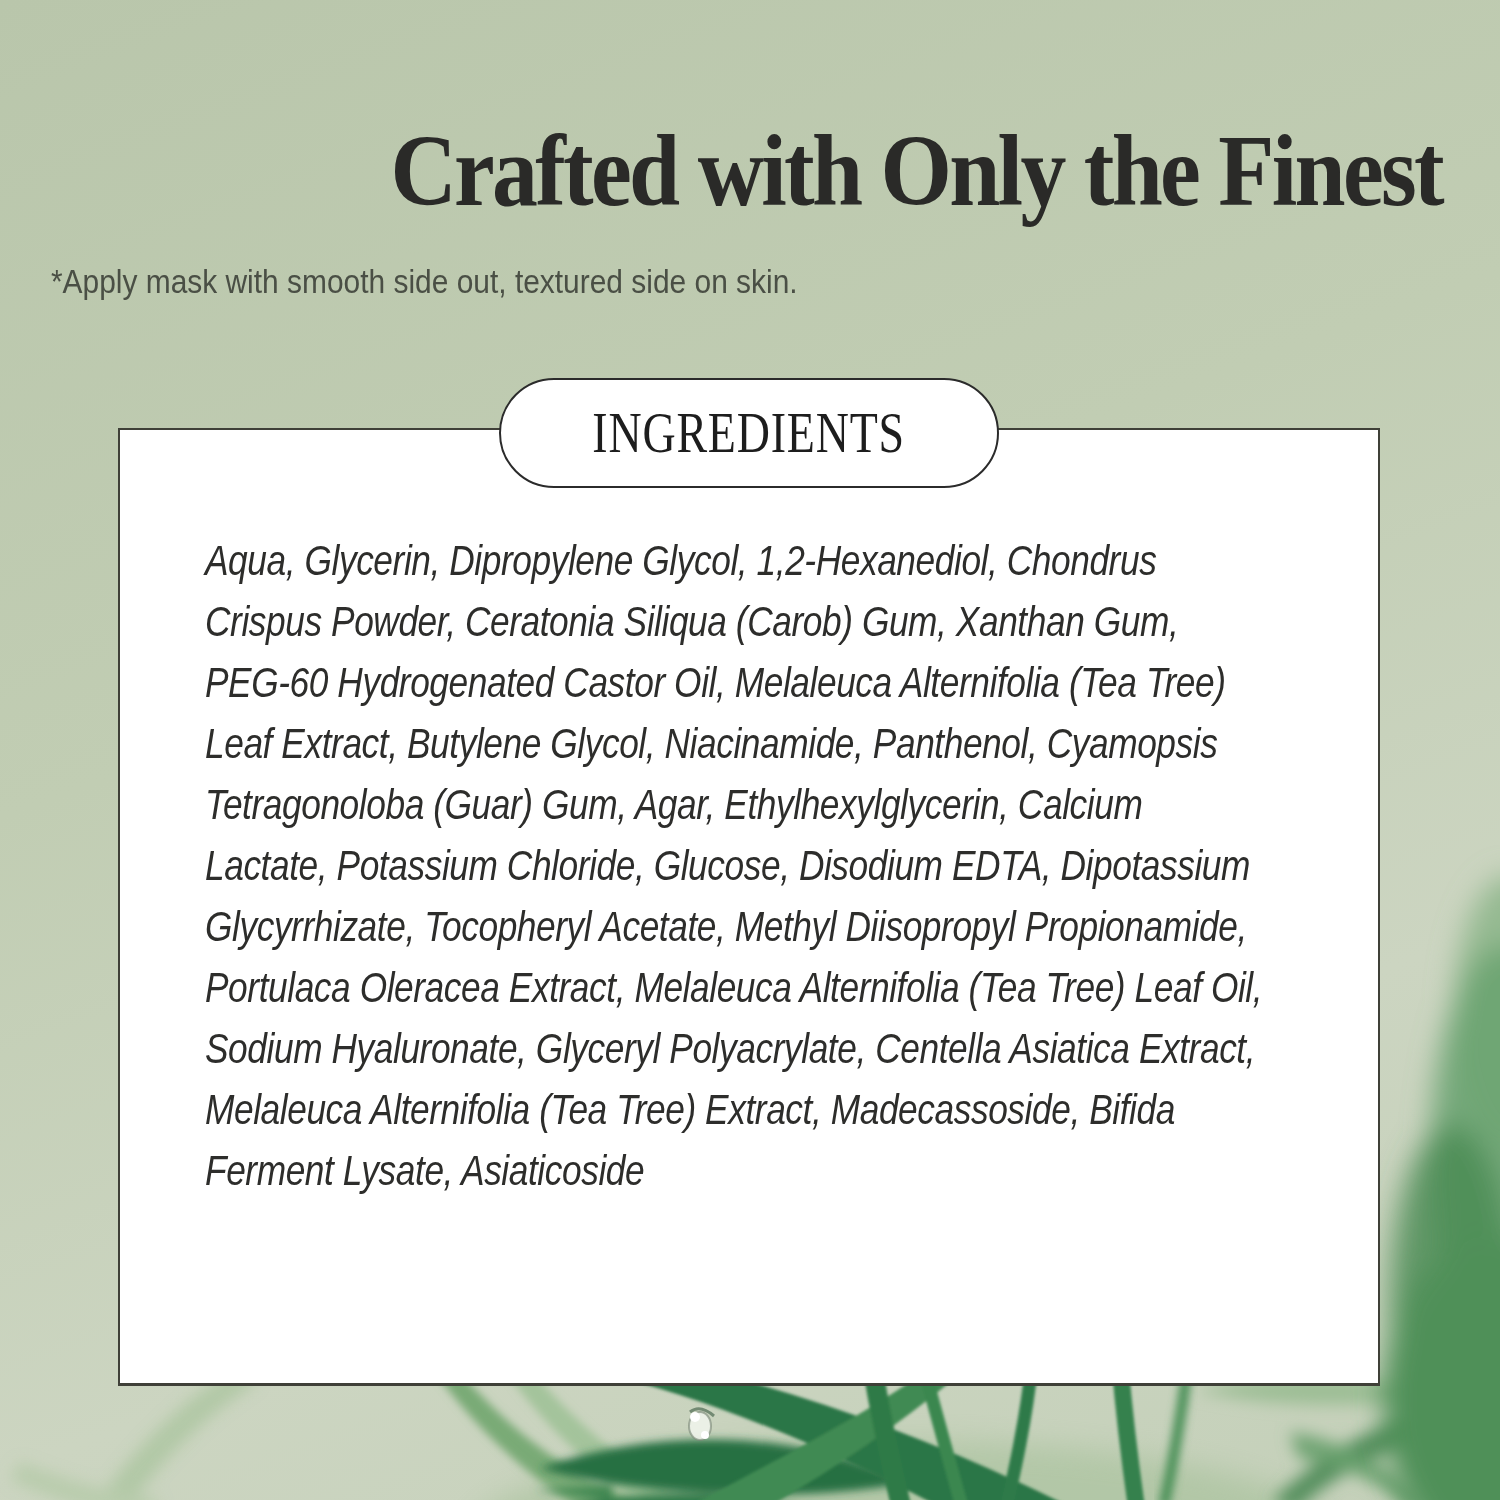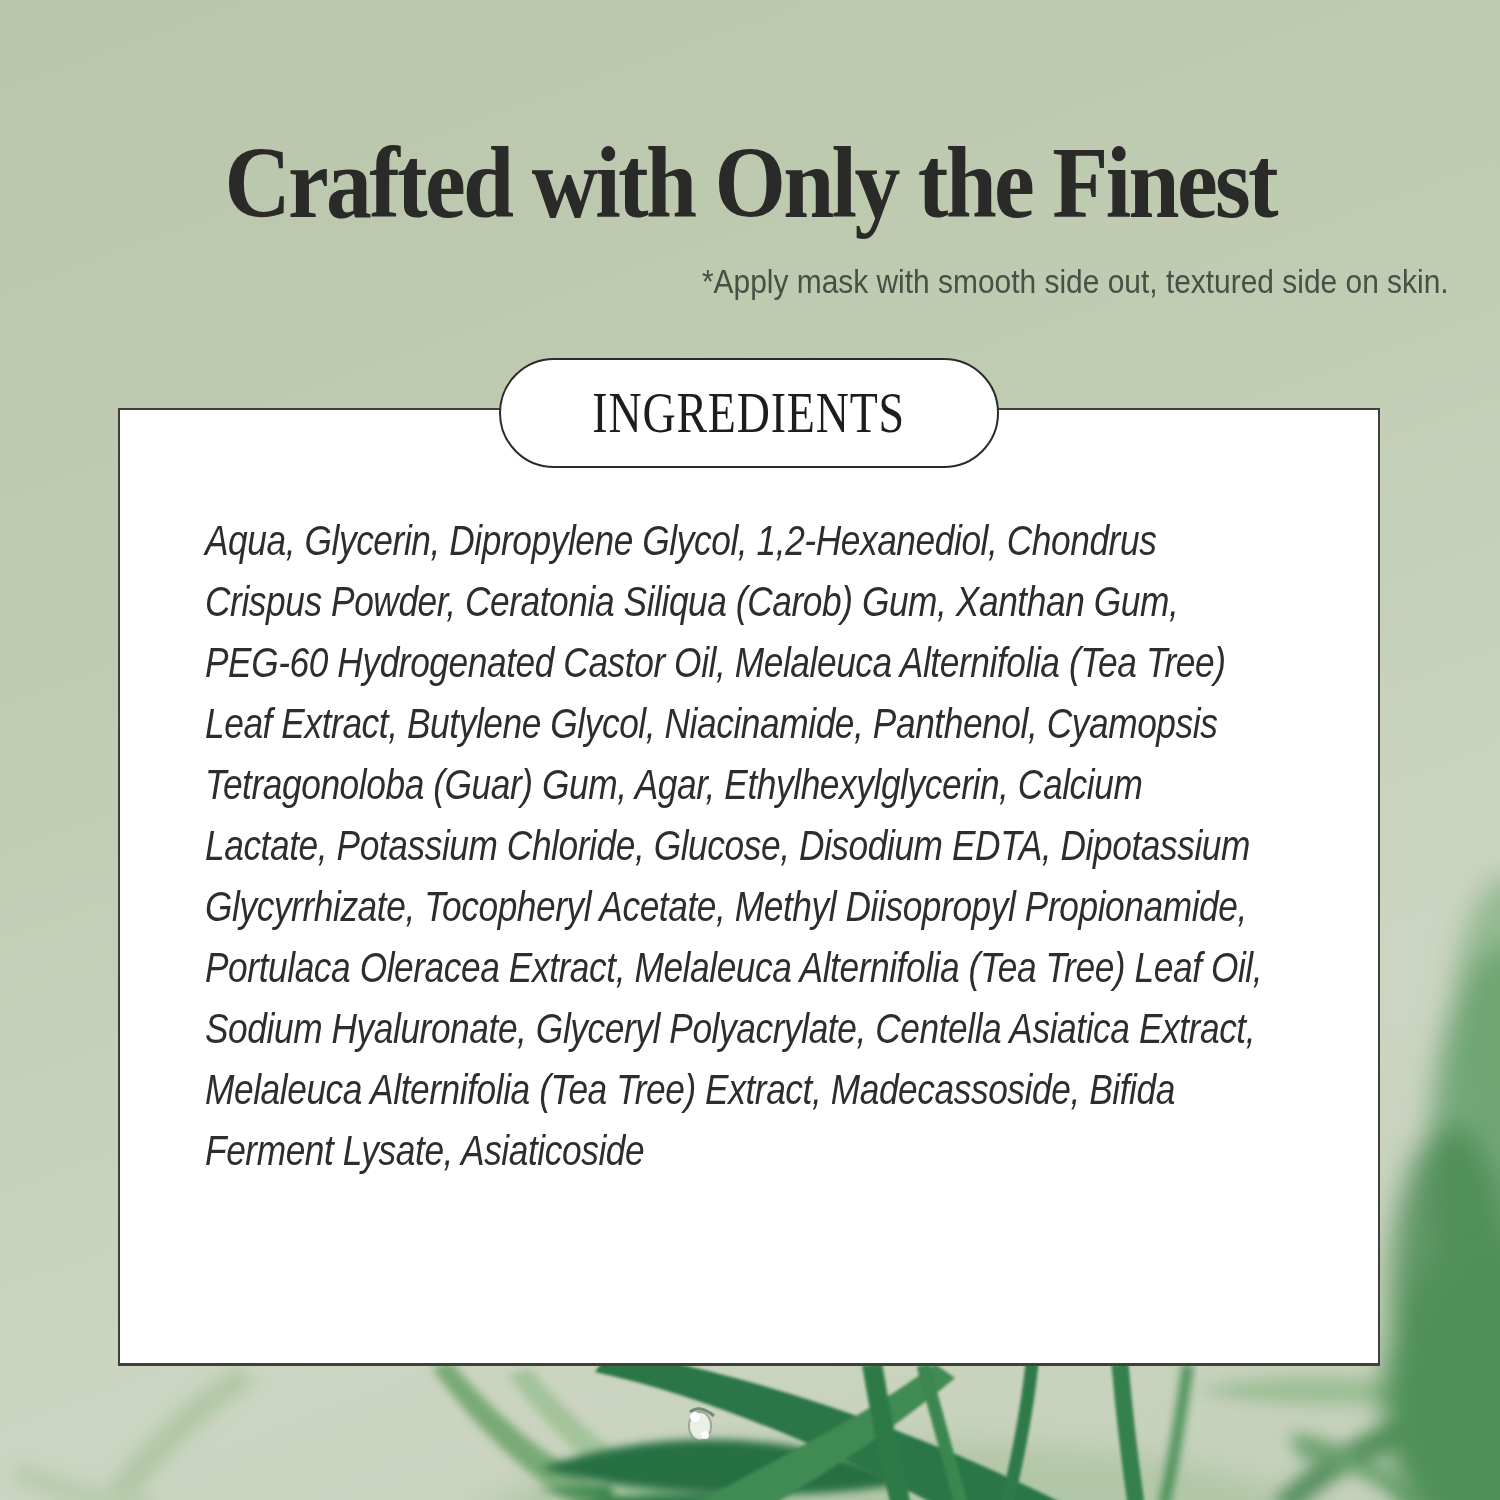--- a/index.html
+++ b/index.html
@@ -5,48 +5,48 @@
   html,body{margin:0;padding:0;background:#e8e8e8;}
   .canvas{
     position:relative;
     width:1500px;height:1500px;
     overflow:hidden;
     background:linear-gradient(160deg,#b9c6ab 0%,#c1cdb3 40%,#ccd5c1 72%,#c4d0b9 100%);
     font-family:"Liberation Sans",sans-serif;
   }
   .leaves-svg{position:absolute;left:0;top:0;width:1500px;height:1500px;z-index:0;}
   .title{
-    position:absolute;top:124px;left:0;width:100%;
-    text-align:center;z-index:1;
+    position:absolute;top:112px;left:0;width:100%;
+    text-align:right;z-index:1;
   }
   .title span{
     display:inline-block;
     font-family:"Liberation Serif",serif;
     font-weight:700;
     font-size:102px;
     line-height:1.15;
     letter-spacing:-3px;
     color:#2a2a28;
     transform:scaleX(0.9);
     white-space:nowrap;
   }
   .note{
     position:absolute;top:262px;left:0;width:100%;
-    text-align:right;z-index:1;text-decoration:underline;
+    text-align:left;z-index:1;text-decoration:underline;
   }
   .note span{
     display:inline-block;
     font-size:34px;
     letter-spacing:0px;
     color:#4a4f45;
     transform:scaleX(0.88);
     white-space:nowrap;
   }
   .panel{
-    position:absolute;left:118px;top:408px;
+    position:absolute;left:118px;top:428px;
     width:1262px;height:958px;
     box-sizing:border-box;
     background:#ffffff;
     border:2px solid #3f4038;
     border-bottom-width:3px;
     z-index:2;
   }
   .badge{
     position:absolute;top:-52px;left:50%;
     transform:translateX(-50%);

